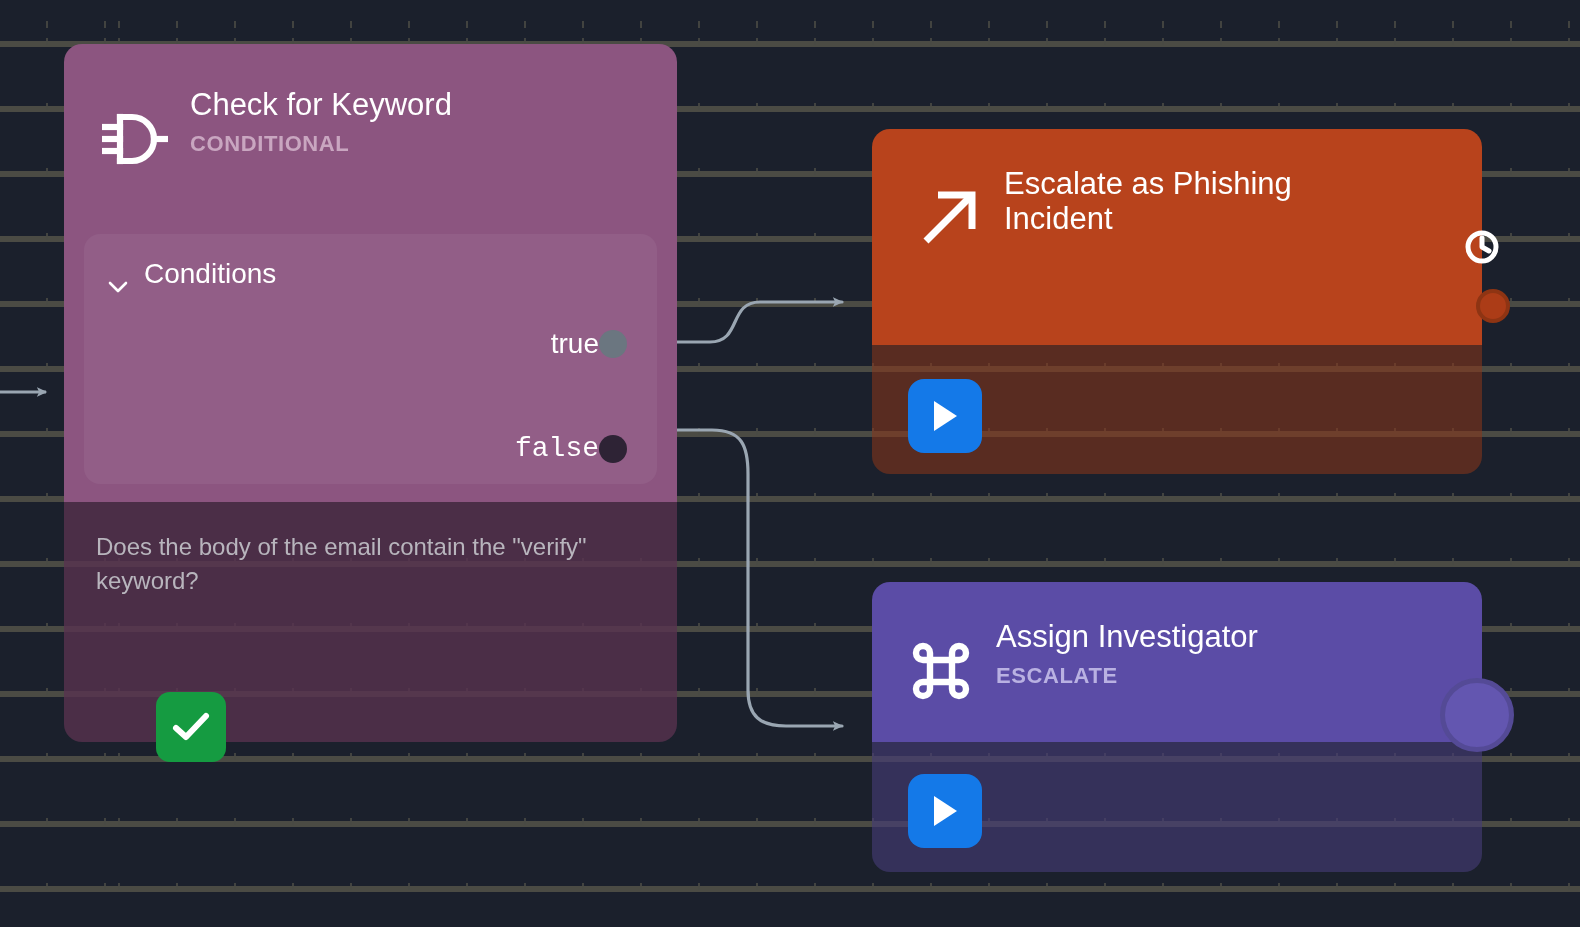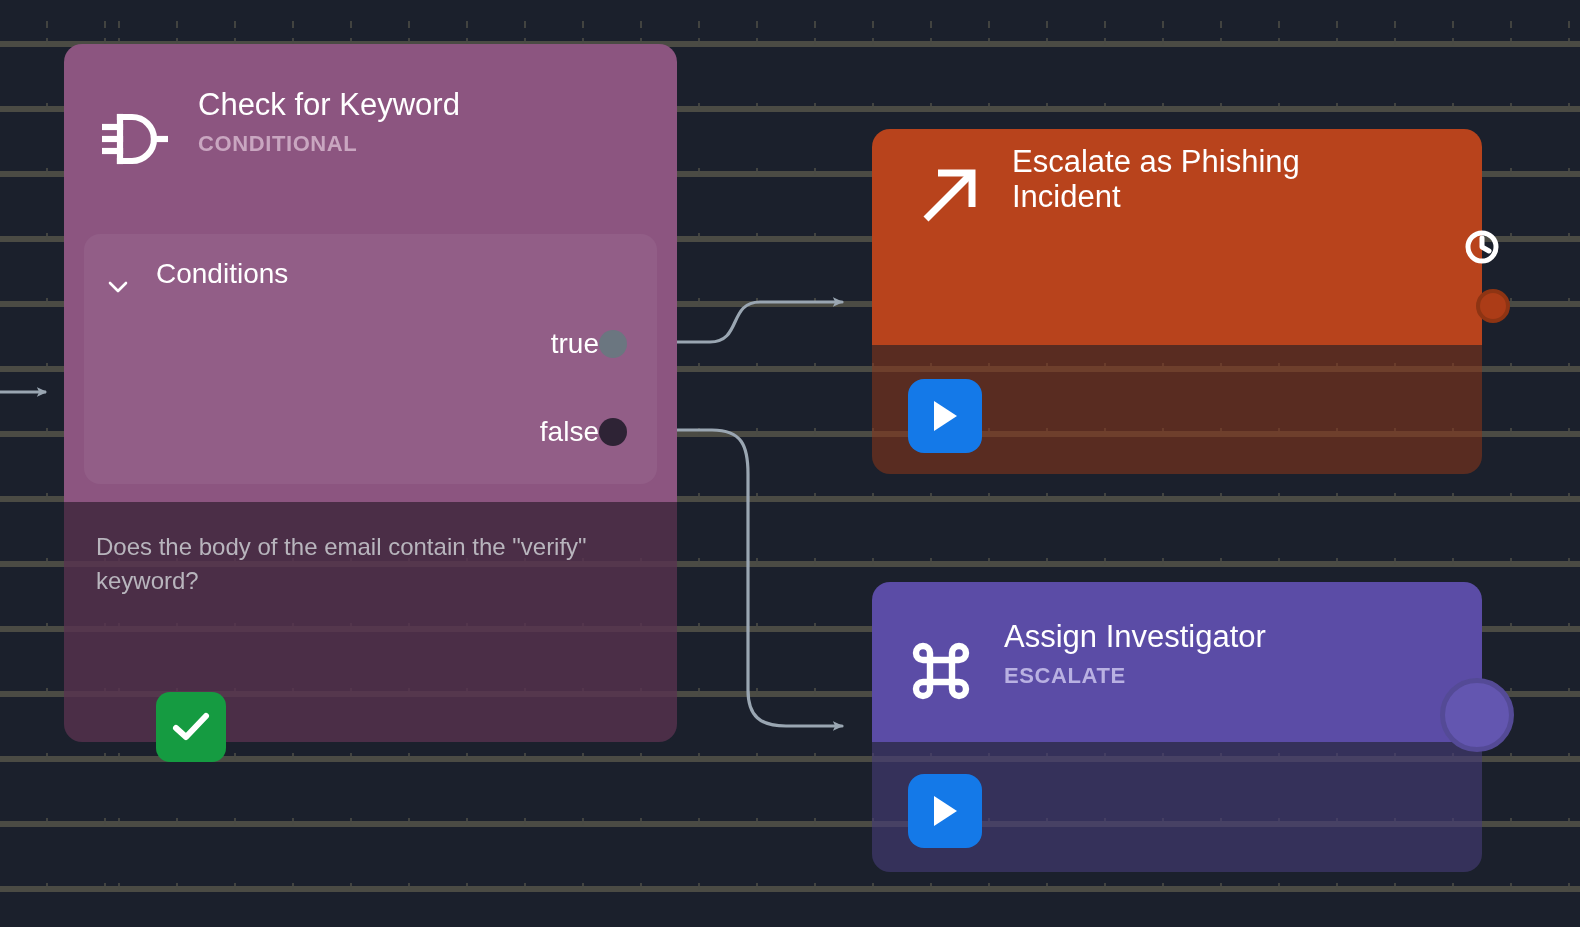--- a/index.html
+++ b/index.html
@@ -95,21 +95,21 @@
   .node-icon {
     width: 78px;
     height: 78px;
     flex: 0 0 78px;
     display: flex;
     align-items: center;
     justify-content: center;
     margin-top: 12px;
   }
   .node-titles {
-    margin-left: 24px;
+    margin-left: 16px;
   }
   .node-title {
     font-size: 31px;
     line-height: 1.12;
     color: #ffffff;
     font-weight: 400;
     max-width: 380px;
   }
   .node-kind {
     font-size: 22px;
@@ -131,21 +131,21 @@
   .cond-label {
     position: absolute;
     color: #ffffff;
     font-size: 28px;
   }
   #conditions-header {
     left: 24px;
     top: 24px;
     display: flex;
     align-items: center;
-    gap: 28px;
+    gap: 16px;
   }
   .chevron {
     display: inline-block;
     width: 20px;
     height: 12px;
   }
   .port-row {
     position: absolute;
     left: 30px;
     width: 513px;
@@ -156,21 +156,21 @@
   .port-row .port-text {
     font-size: 28px;
     color: #ffffff;
   }
   .port-dot {
     width: 28px;
     height: 28px;
     border-radius: 50%;
   }
   #row-true  { top: 94px; }
-  #row-false { top: 182px; }
+  #row-false { top: 199px; font-family: Liberation Mono, monospace; }
   #dot-true  { background: #6b7680; }
   #dot-false { background: #2e2335; }
 
   .node-desc {
     position: absolute;
     left: 32px;
     top: 486px;
     width: 560px;
     font-size: 24px;
     line-height: 1.42;
@@ -206,21 +206,21 @@
   }
   #node-escalate .foot {
     position: absolute;
     left: 0; top: 216px;
     width: 610px;
     height: 129px;
     background: rgba(140, 55, 26, 0.55);
     border-radius: 0 0 18px 18px;
   }
   #node-escalate .node-kind { color: #e4b5a2; }
-  #node-escalate .node-head-row { padding-top: 16px; padding-left: 38px; }
+  #node-escalate .node-head-row { padding-top: 38px; padding-left: 38px; }
 
   
   #node-command {
     left: 872px;
     top: 582px;
     width: 610px;
     height: 318px;
   }
   #node-command .head {
     position: absolute;

